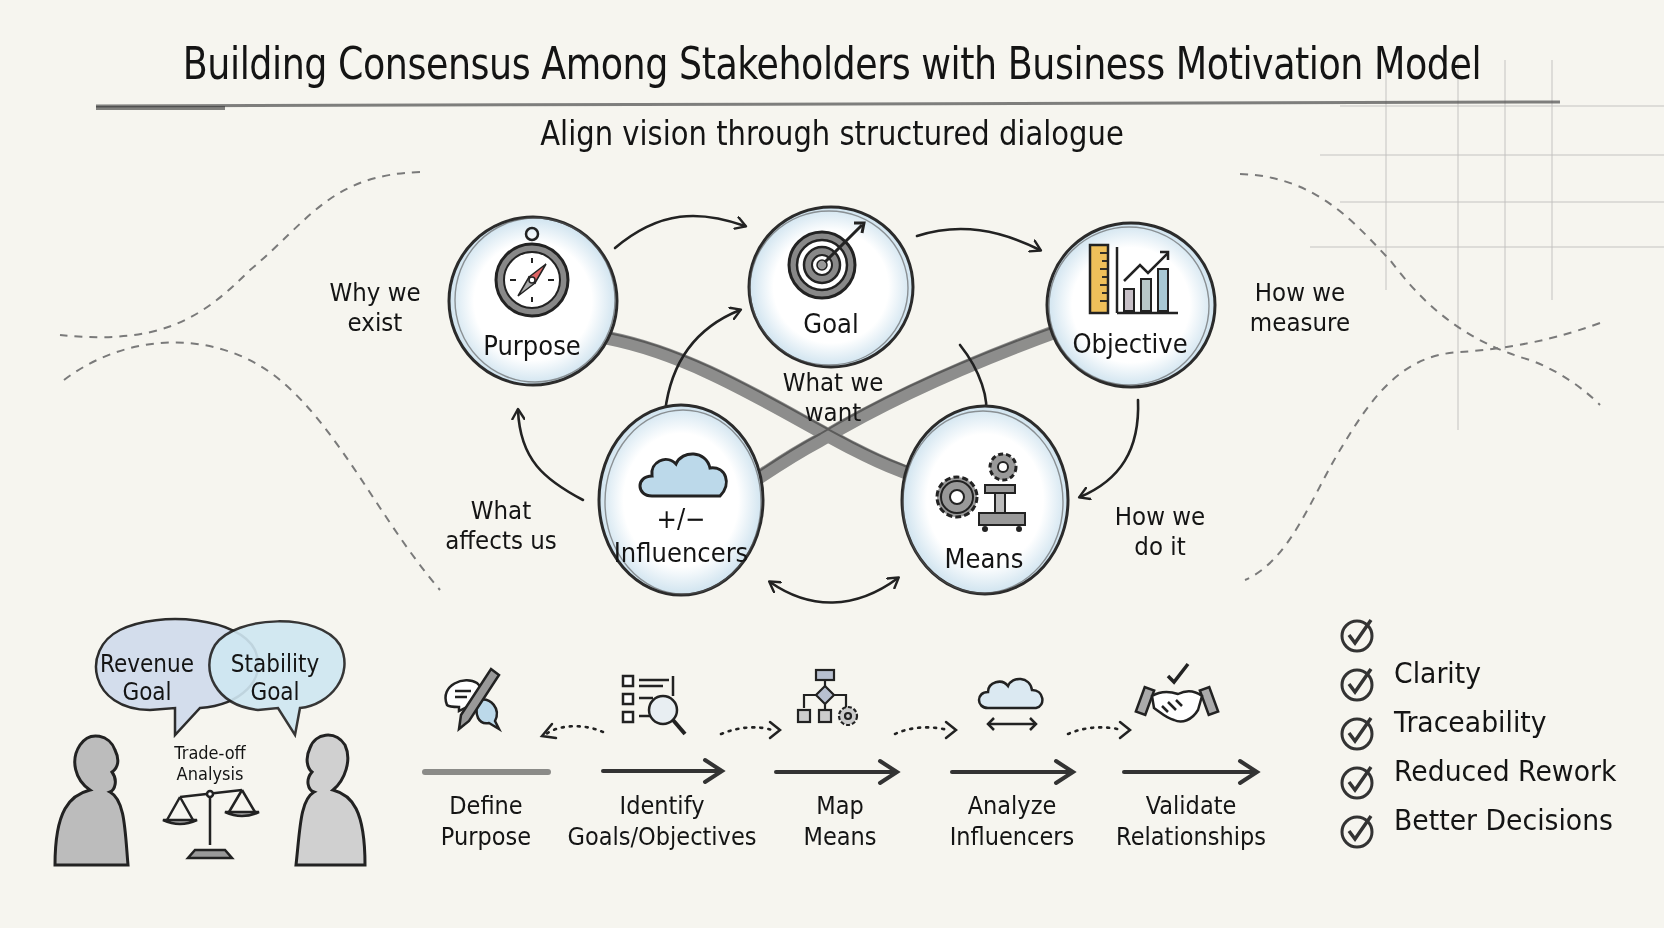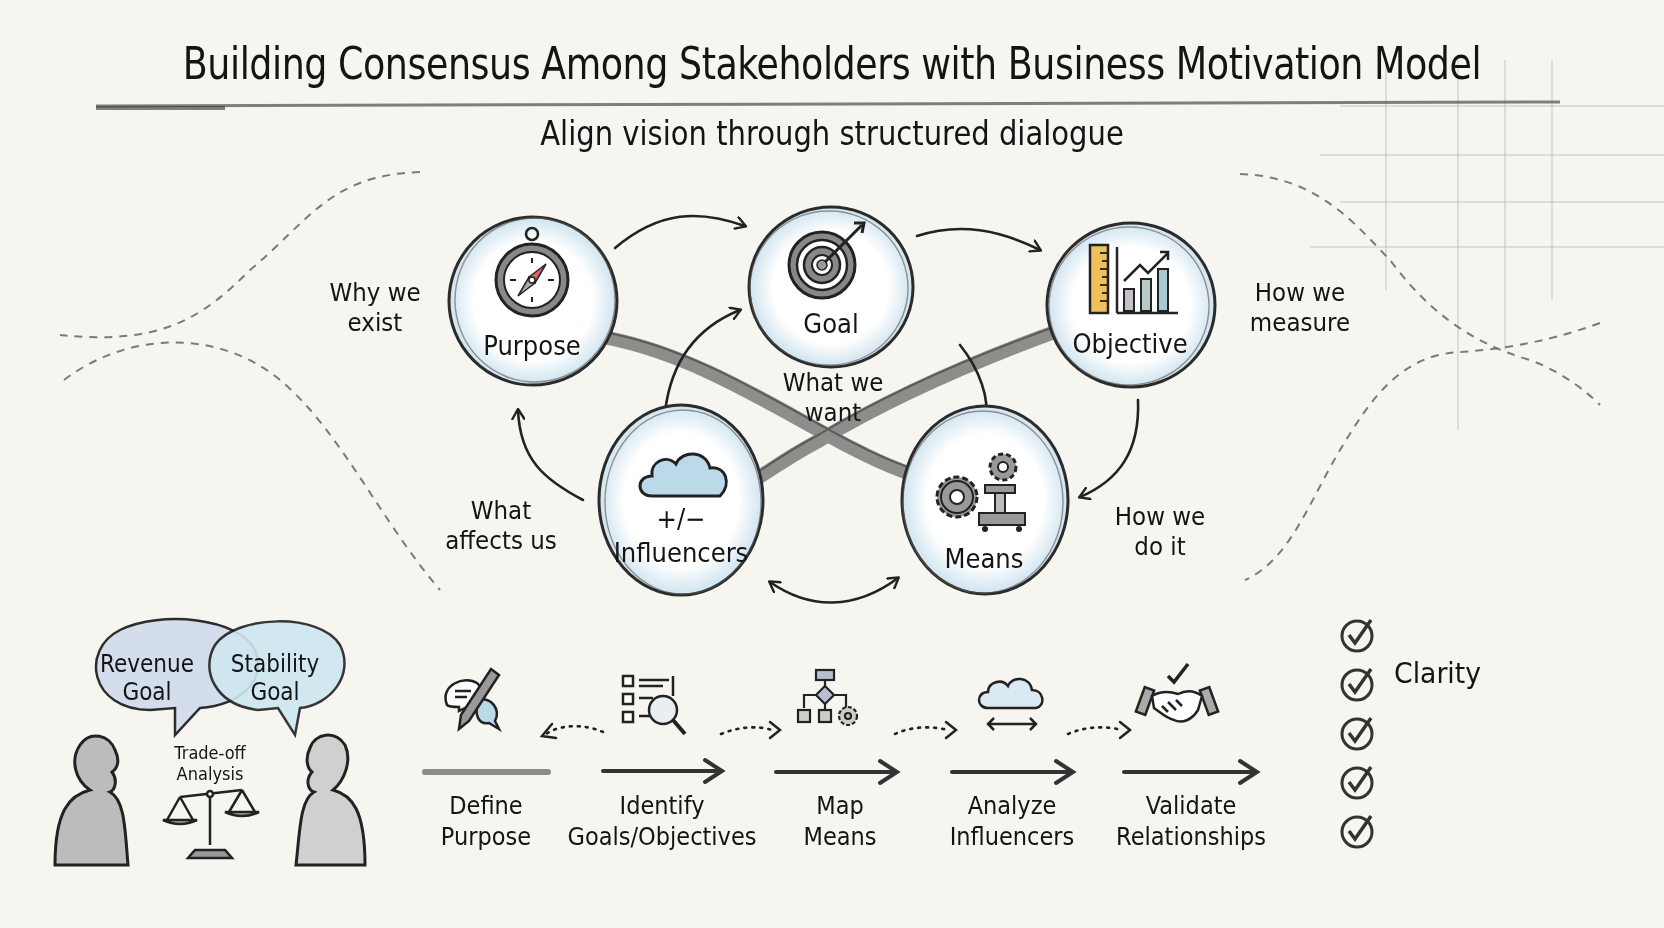--- a/index.html
+++ b/index.html
@@ -331,13 +331,22 @@
 </div>
 <div class="abs step-label" style="left:1081px;top:790px;">
   <div>Validate</div>
   <div>Relationships</div>
 </div>
 
 <div class="abs" style="left:1380px;top:612px;margin-top:36px;">
   <div class="benefit">
       <span class="lbl">Clarity</span>
     </div>
+  <div class="benefit">
+      <span class="lbl">Traceability</span>
+    </div>
+  <div class="benefit">
+      <span class="lbl">Reduced Rework</span>
+    </div>
+  <div class="benefit">
+      <span class="lbl">Better Decisions</span>
+    </div>
 </div>
 
 </body></html>

